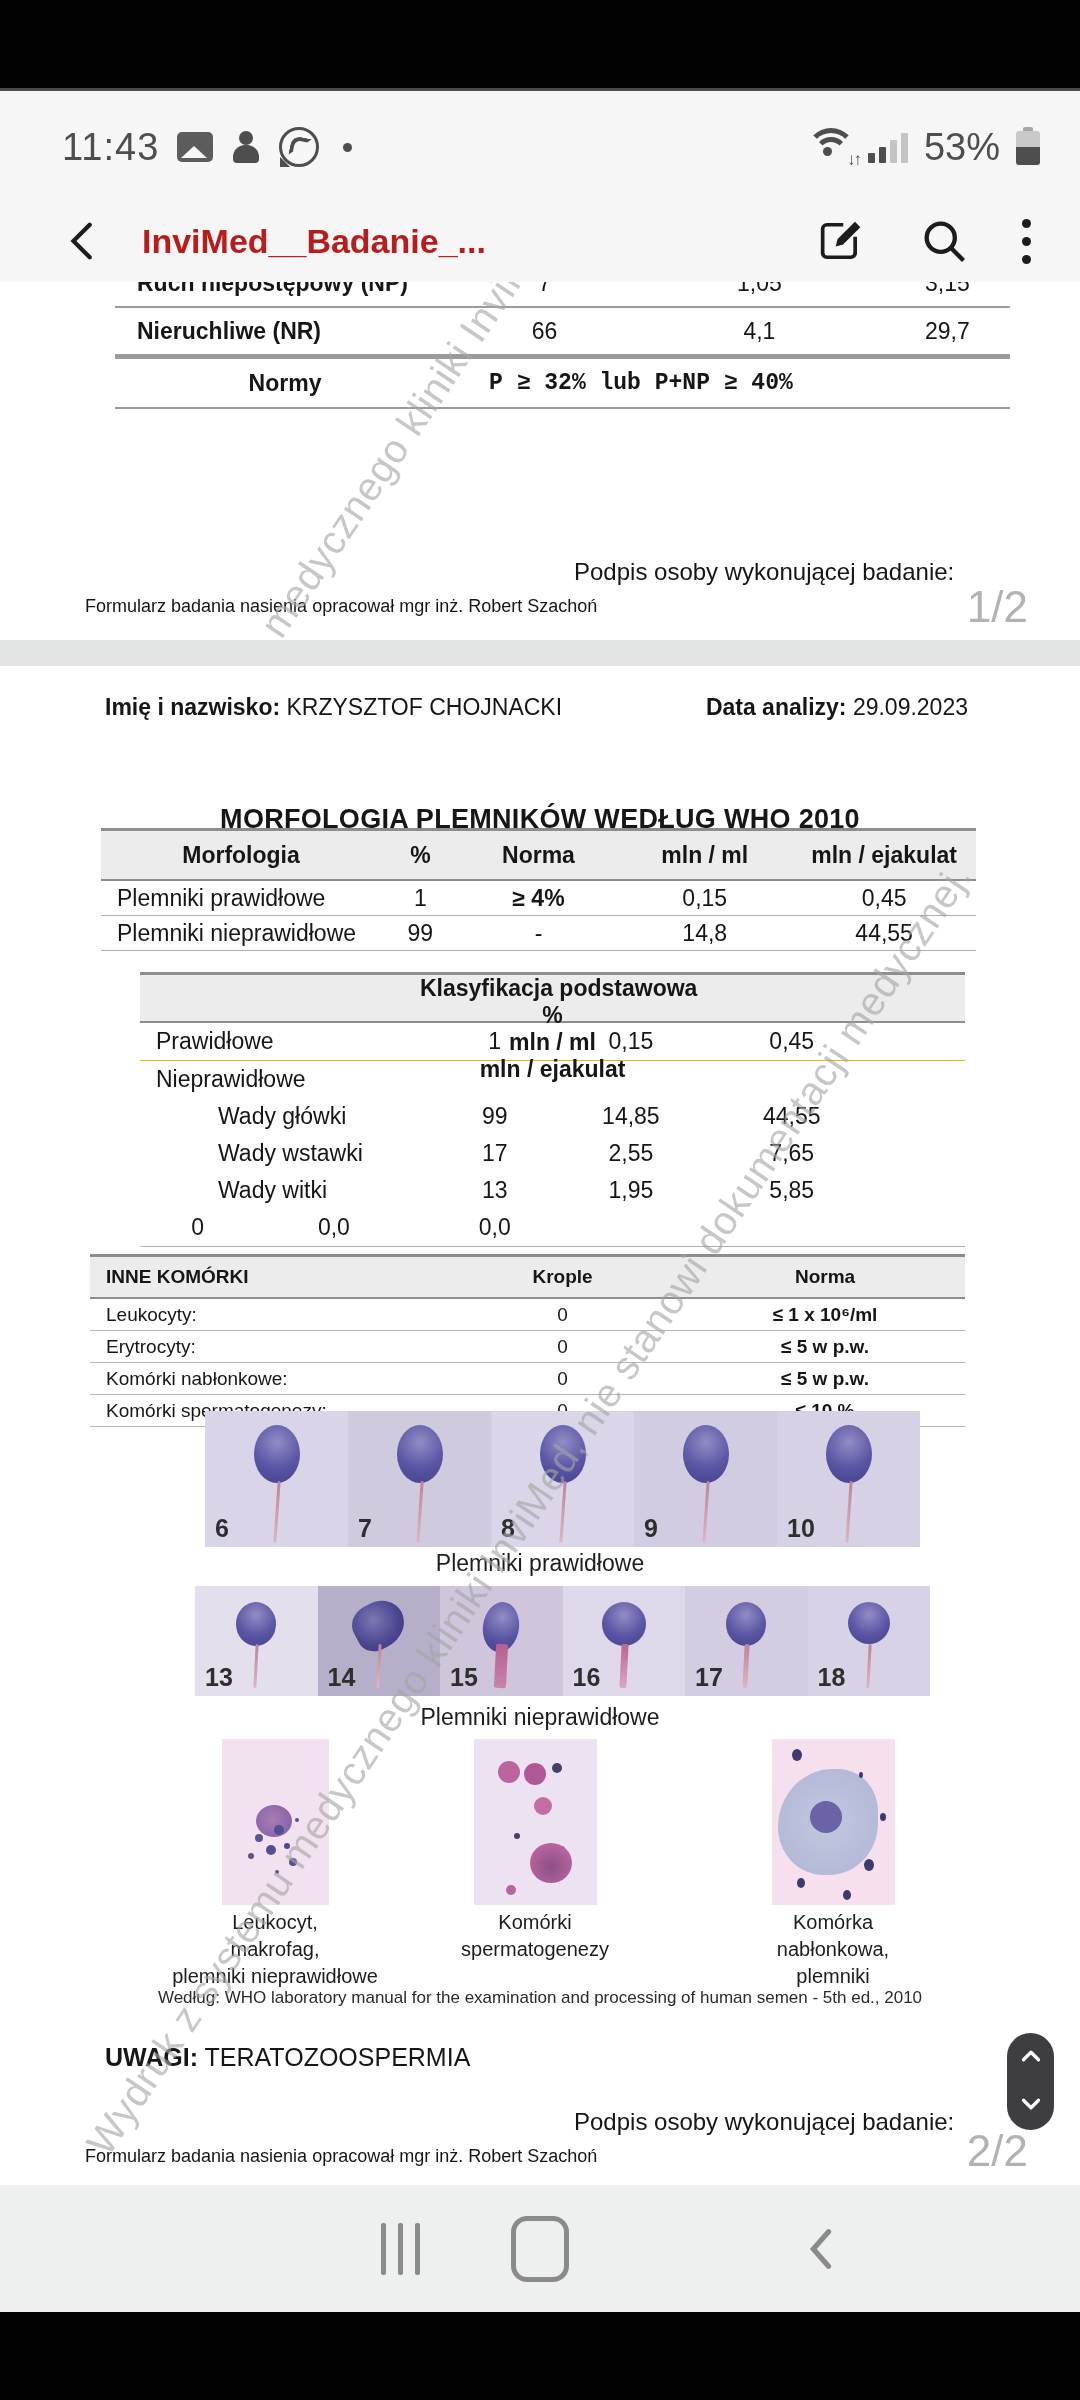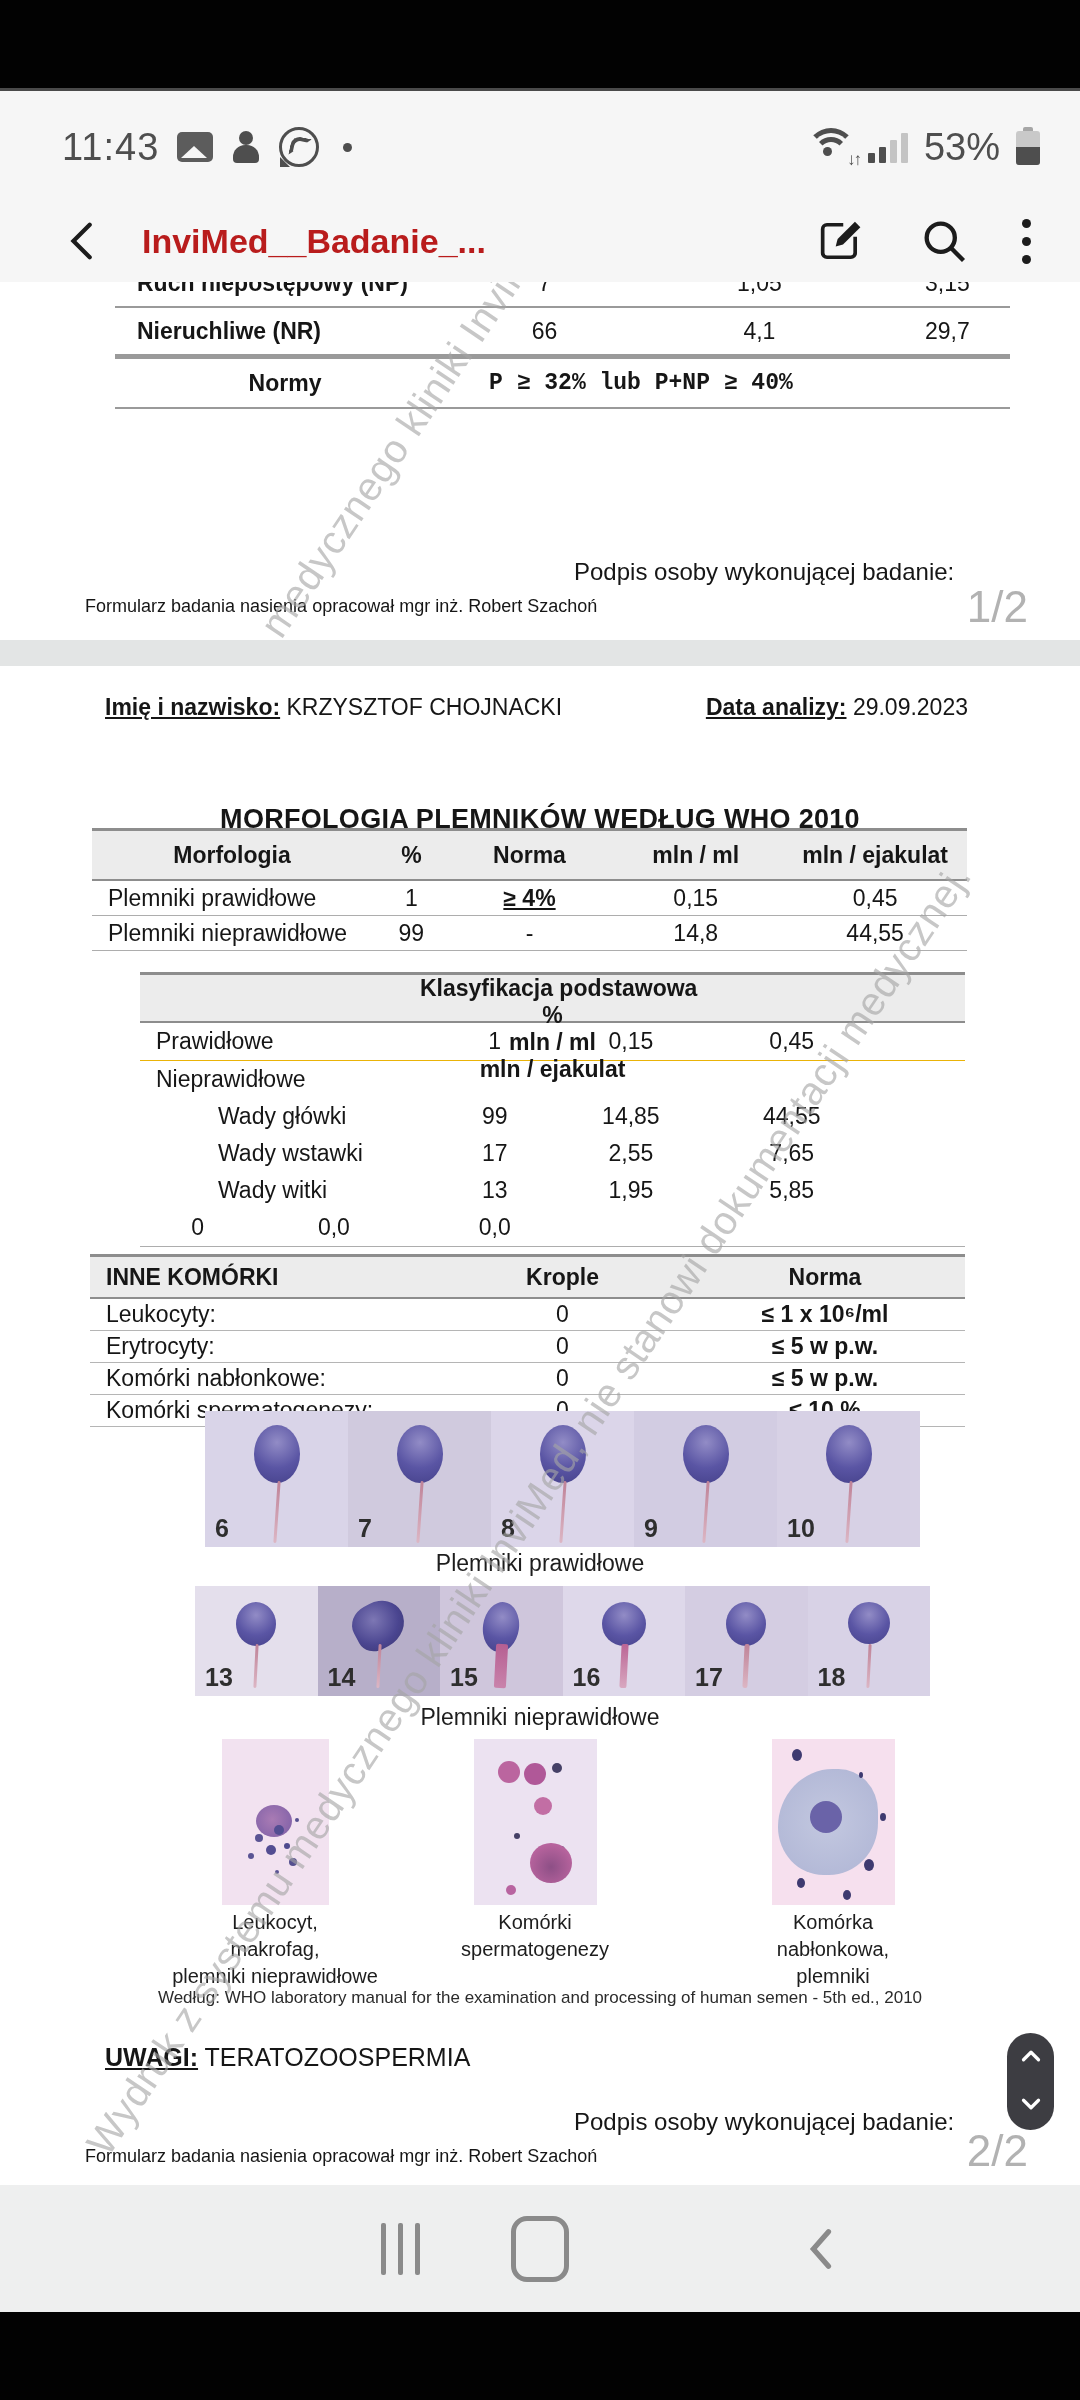--- a/index.html
+++ b/index.html
@@ -75,29 +75,29 @@
   .p1t .r1{border-bottom:2px solid #9a9a9a;}
   .p1t .r2{border-bottom:5px solid #9a9a9a;}
   .p1t .rn{border-bottom:2px solid #9a9a9a;height:48px;}
   .rn .n-label{width:38%;text-align:center;font-weight:bold;}
   .rn .n-value{width:62%;padding-left:34px;font-weight:bold;font-family:Liberation Mono, monospace;}
   .p1-podpis{position:absolute;left:574px;top:252px;font-size:24px;}
   .p1-form{position:absolute;left:85px;top:296px;font-size:18px;}
   .pageno{position:absolute;right:52px;font-size:44px;color:#b2b2b2;}
   .p1 .pageno{top:300px;}
   .p2 .pageno{top:1460px;}
-  .bold{font-weight:bold;text-decoration:underline;}
+  .bold{font-weight:bold;}
 
   
   .p2-name{position:absolute;left:105px;right:112px;top:28px;display:flex;justify-content:space-between;font-size:23px;}
   .p2-title{position:absolute;left:0;width:1080px;top:116px;text-align:center;font-size:27px;font-weight:bold;letter-spacing:.3px;}
 
   
   .thead{background:#ececec;font-weight:bold;border-top:3px solid #8d8d8d;border-bottom:2px solid #8d8d8d;}
-  .t1{position:absolute;left:92px;top:162px;width:875px;font-size:23px;}
+  .t1{position:absolute;left:101px;top:162px;width:875px;font-size:23px;}
   .t1 .thead{height:48px;}
   .t1 .r{height:34px;}
   .m-c1{width:32%;padding-left:16px;}
   .t1 .thead .m-c1{text-align:center;padding-left:0;}
   .m-c2{width:9%;text-align:center;}
   .m-c3{width:18%;text-align:center;}
   .m-c4{width:20%;text-align:center;}
   .m-c5{width:21%;text-align:center;}
   .t1 .rA{border-bottom:1px solid #adadad;}
   .t1 .rB{border-bottom:1px solid #adadad;}
@@ -106,21 +106,21 @@
   .t2 .thead{height:46px;flex-direction:column;}
   .t2 .r{height:37px;}
   .k-c1{width:36%;padding-left:16px;}
   .k-c2{width:14%;text-align:center;}
   .k-c3{width:19%;text-align:center;}
   .k-c4{width:20%;text-align:center;}
   .k-ind{padding-left:78px;}
   .t2 .r0{border-bottom:1px solid #eab308;}
   .t2 .r5{border-bottom:1px solid #adadad;}
 
-  .t3{position:absolute;left:90px;top:588px;width:875px;font-size:23px;}
+  .t3{position:absolute;left:90px;top:588px;width:875px;font-size:19px;}
   .t3 .thead{height:40px;}
   .t3 .r{height:31px;border-bottom:1px solid #b5b5b5;}
   .i-c1{width:40%;padding-left:16px;}
   .i-c2{width:28%;text-align:center;}
   .i-c3{width:32%;text-align:center;font-weight:bold;}
 
   
   .strip{position:absolute;display:flex;}
   .strip1{left:205px;top:745px;width:715px;height:136px;}
   .strip2{left:195px;top:920px;width:735px;height:110px;}

